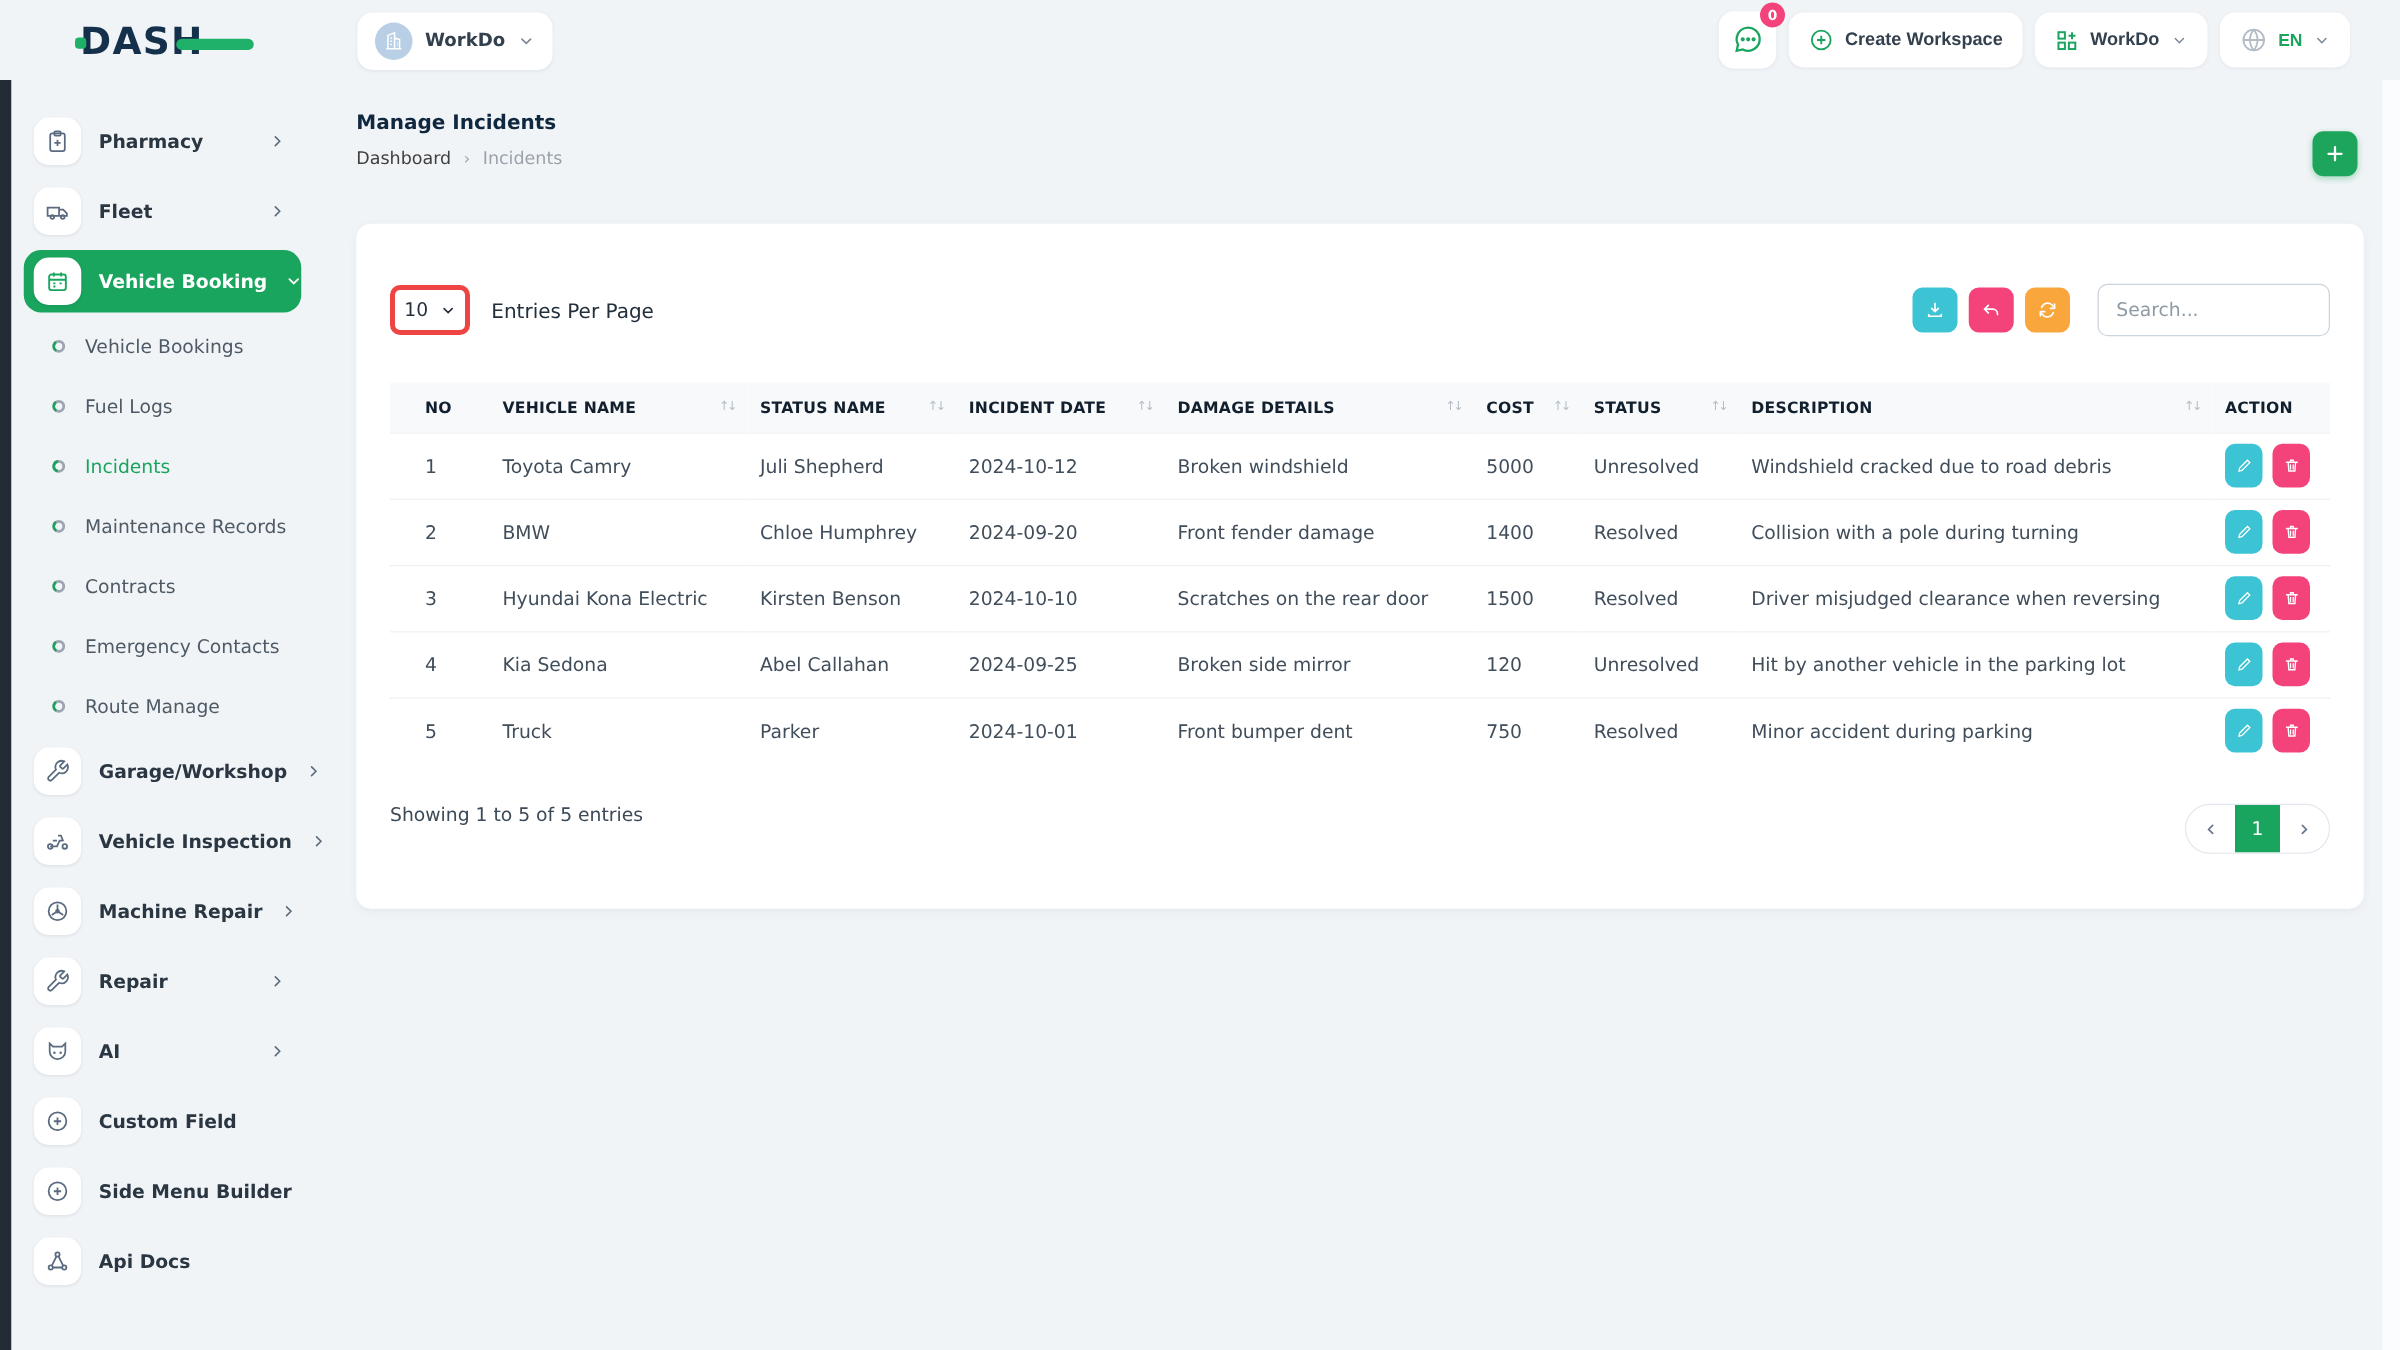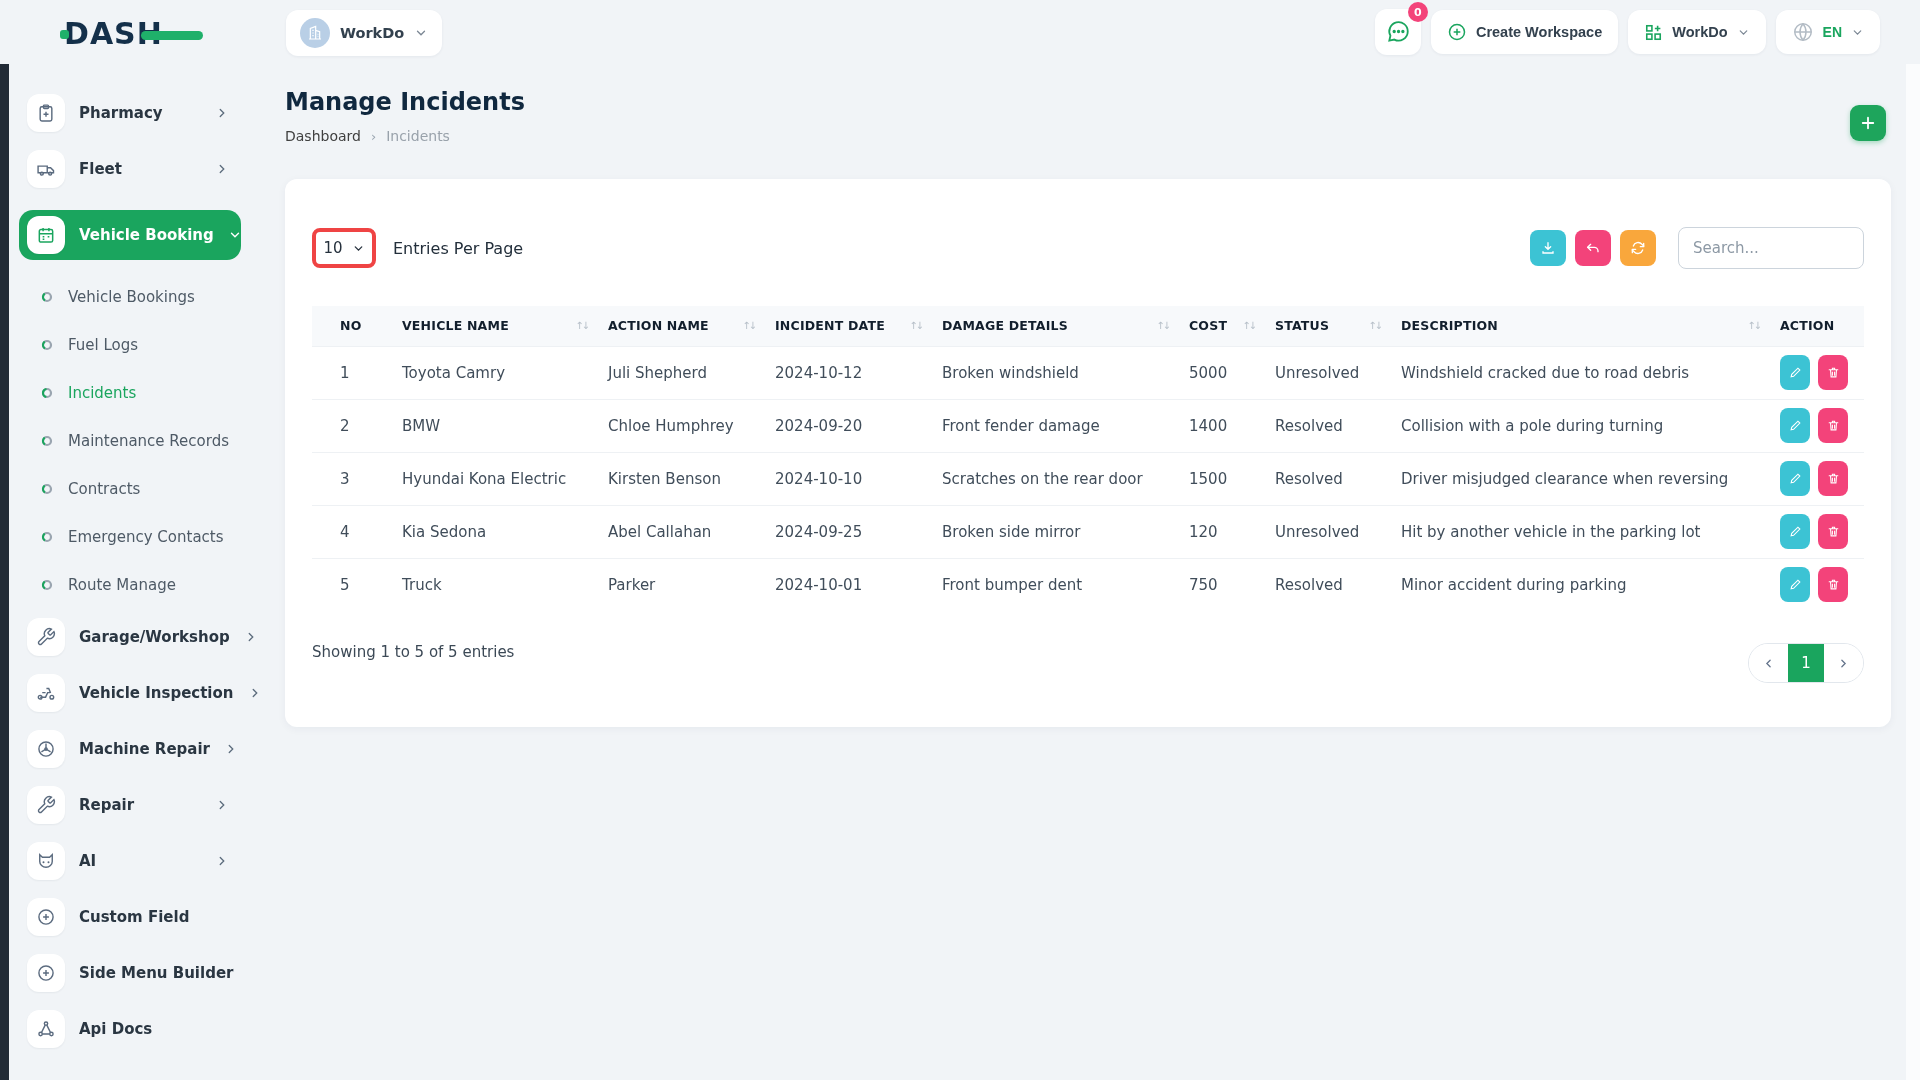--- a/index.html
+++ b/index.html
@@ -49,33 +49,33 @@
 
   
   .sidebar { position:absolute; left:9px; top:64px; bottom:0; width:238px; padding:21px 6px 0 10px; }
   .nav-item { height:56px; display:flex; align-items:center; gap:14px; padding:0 12px 0 8px;
           cursor:pointer; border-radius:14px; }
   .icon-box { width:38px; height:38px; min-width:38px; background:#fff; border-radius:12px;
           display:flex; align-items:center; justify-content:center;
           box-shadow:0 1px 2px rgba(16,30,50,.06); }
   .nav-label { flex:1; font-size:15px; font-weight:600; color:#2a3642; white-space:nowrap; }
   .nav-chevron { color:#5b6b7c; }
-  .nav-item.active { background:#1aa55e; height:50px; margin:13px 0; }
+  .nav-item.active { background:#1aa55e; height:50px; margin:3px 0; }
   .nav-item.active .nav-label { color:#fff; }
   .nav-item.active .nav-chevron { color:#fff; }
 
   .submenu { }
   .sub-item { height:48px; display:flex; align-items:center; gap:15px; padding-left:22px;
           cursor:pointer; }
   .sub-label { font-size:15px; color:#4e5a66; }
   .sub-item.active .sub-label { color:#1aa55e; }
 
   
   .main { position:absolute; left:285px; top:88px; width:1606px; }
-  .page-title { font-size:24px; font-weight:700; color:#10283f; }
+  .page-title { font-size:16px; font-weight:700; color:#10283f; }
   .breadcrumb { margin-top:12px; font-size:14px; display:flex; align-items:center; gap:10px; }
   .crumb-link { color:#404040; cursor:pointer; }
   .crumb-sep { color:#9aa5b0; font-size:13px; }
   .crumb-current { color:#99a2ab; }
   .add-btn { position:absolute; right:5px; top:17px; width:36px; height:36px; background:#1ea55c;
           border:none; border-radius:9px; display:flex; align-items:center; justify-content:center;
           cursor:pointer; box-shadow:0 2px 5px rgba(30,165,92,.35); }
 
   .card { position:absolute; top:91px; left:0; width:1606px; height:548px; background:#fff;
           border-radius:12px; box-shadow:0 2px 8px rgba(25,45,70,.05); padding:26px 27px; }
@@ -472,21 +472,21 @@
               </span>
             </th>
           <th>
               <span class="th-inner">
                 <span>VEHICLE NAME</span>
                 <span class="sort-glyph">↑↓</span>
               </span>
             </th>
           <th>
               <span class="th-inner">
-                <span>ACTION NAME</span>
+                <span>STATUS NAME</span>
                 <span class="sort-glyph">↑↓</span>
               </span>
             </th>
           <th>
               <span class="th-inner">
                 <span>INCIDENT DATE</span>
                 <span class="sort-glyph">↑↓</span>
               </span>
             </th>
           <th>

